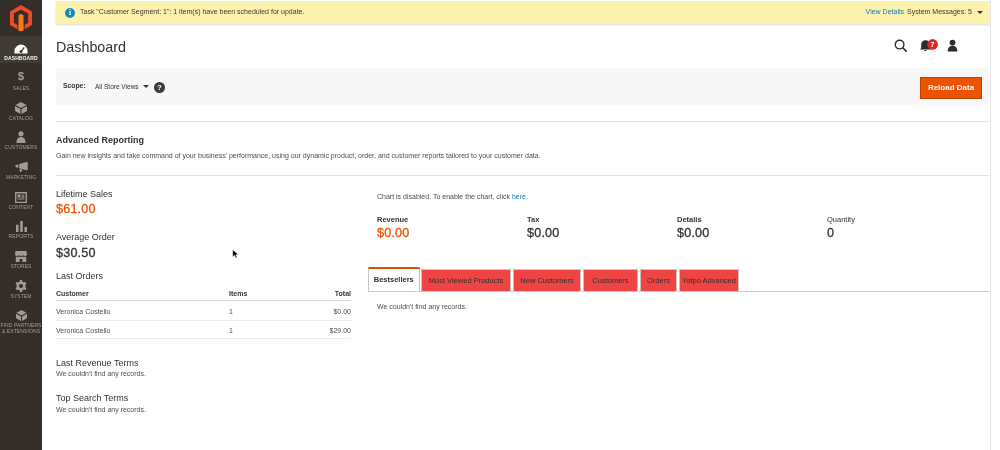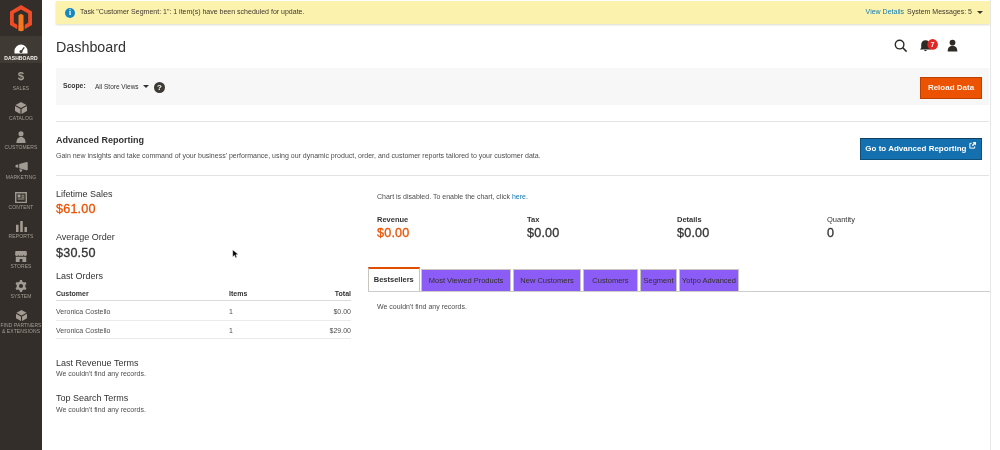--- a/index.html
+++ b/index.html
@@ -40,21 +40,21 @@
 .adv p { position:absolute; left:0; top:29.6px; font-size:7px; color:#4d4d4d; line-height:1; white-space:nowrap; }
 .btn-blue { position:absolute; right:7.5px; top:16px; width:122px; height:21.5px; background:#1470ae; border:1px solid #10517c; border-top:1px solid #123f5e; color:#fff; font-size:8px; font-weight:bold; text-align:center; line-height:19.5px; }
 
 
 h3.sec { font-size:9px; color:#333; font-weight:normal; }
 .bigval { font-size:12.6px; color:#333; -webkit-text-stroke:0.3px currentColor; letter-spacing:0.2px; }
 .orange { color:#eb5202; }
 .small { font-size:7px; color:#4d4d4d; }
 
 
-.tab { position:absolute; background:#8b5cf6; border:1px solid #c9c4be; border-bottom:none; font-size:7.5px; color:#35302b; text-align:center; }
+.tab { position:absolute; background:#ef4444; border:1px solid #c9c4be; border-bottom:none; font-size:7.5px; color:#35302b; text-align:center; }
 .tab.act { background:#fff; border-top:2px solid #e04f00; font-weight:bold; color:#2f2f2f; }
 
 
 .scrollline { position:absolute; left:990px; top:0; width:1px; height:450px; background:#e7e7e7; }
 </style>
 </head>
 <body>
 
 <div class="sidebar">
   <svg style="position:absolute;left:10px;top:5px;" width="22" height="27" viewBox="0 0 22 27">
@@ -161,24 +161,20 @@
   <span class="lab">Scope:</span>
   <span class="val">All Store Views</span>
   <span class="caret"></span>
   <span class="help">?</span>
   <div class="btn-orange">Reload Data</div>
 </div>
 
 <div class="adv">
   <h2>Advanced Reporting</h2>
   <p>Gain new insights and take command of your business' performance, using our dynamic product, order, and customer reports tailored to your customer data.</p>
-  <div class="btn-blue">Go to Advanced Reporting <svg width="7" height="7" viewBox="0 0 8 8" style="vertical-align:2px;">
-        <path fill="none" stroke="#fff" stroke-width="1.1" d="M3 1.5 H1 V7 H6.5 V5"></path>
-        <path fill="#fff" d="M4 0 H8 V4 L6.6 2.6 L4.4 4.8 L3.2 3.6 L5.4 1.4 Z"></path>
-      </svg></div>
 </div>
 
 <h3 class="sec abs" style="left:56px;top:190px;">Lifetime Sales</h3>
 <div class="bigval orange abs" style="left:56px;top:202.6px;">$61.00</div>
 <h3 class="sec abs" style="left:56px;top:232.9px;">Average Order</h3>
 <div class="bigval abs" style="left:56px;top:246.6px;">$30.50</div>
 <h3 class="sec abs" style="left:56px;top:272px;">Last Orders</h3>
 
 <div class="abs" style="left:56px;top:289.8px;font-size:7px;font-weight:bold;color:#333;">Customer</div>
 <div class="abs" style="left:229px;top:289.8px;font-size:7px;font-weight:bold;color:#333;">Items</div>
@@ -207,21 +203,21 @@
 <div class="abs" style="left:677px;top:216.3px;font-size:7.5px;font-weight:bold;color:#333;">Details</div>
 <div class="bigval abs" style="left:677px;top:227.4px;">$0.00</div>
 <div class="abs" style="left:827px;top:216.3px;font-size:7.5px;font-weight:normal;color:#333;">Quantity</div>
 <div class="bigval abs" style="left:827px;top:227.4px;">0</div>
 
 <div class="abs" style="left:368px;top:291.2px;width:622px;height:1px;background:#ccc;"></div>
 <div class="tab act" style="left:368px;top:267px;width:51.5px;height:24.2px;line-height:22px;">Bestsellers</div>
 <div class="tab" style="left:421px;top:268.8px;width:90px;height:22.4px;line-height:21px;">Most Viewed Products</div>
 <div class="tab" style="left:513px;top:268.8px;width:68px;height:22.4px;line-height:21px;text-align:center;">New Customers</div>
 <div class="tab" style="left:583px;top:268.8px;width:55px;height:22.4px;line-height:21px;">Customers</div>
-<div class="tab" style="left:640px;top:268.8px;width:37px;height:22.4px;line-height:21px;">Segment</div>
+<div class="tab" style="left:640px;top:268.8px;width:37px;height:22.4px;line-height:21px;">Orders</div>
 <div class="tab" style="left:679px;top:268.8px;width:60px;height:22.4px;line-height:21px;">Yotpo Advanced</div>
 <div class="small abs" style="left:377px;top:302.8px;">We couldn't find any records.</div>
 
 <div class="scrollline"></div>
 
 <svg class="abs" style="left:232px;top:249px;" width="8" height="11" viewBox="0 0 8 11">
   <path fill="#000" stroke="#fff" stroke-width="0.5" d="M0.7 0.7 L0.7 8 L2.5 6.3 L3.6 8.9 L5 8.3 L3.8 5.8 L6.3 5.6 Z"></path>
 </svg>
 
 </body></html>

